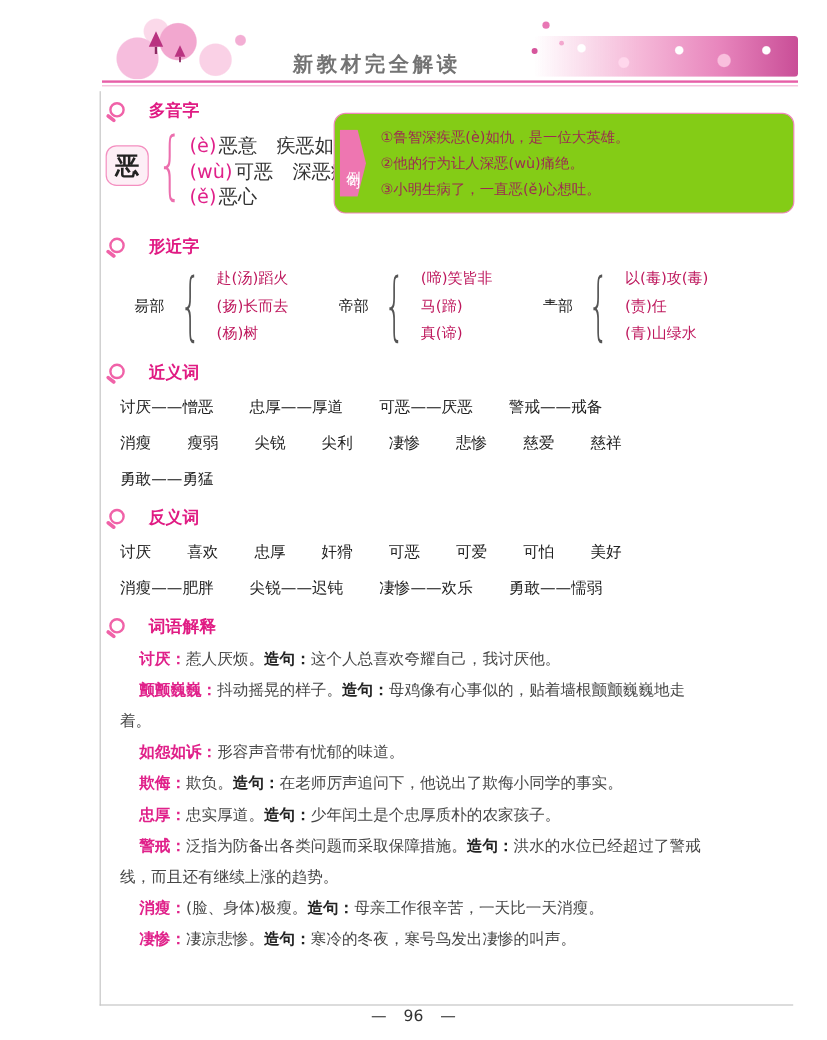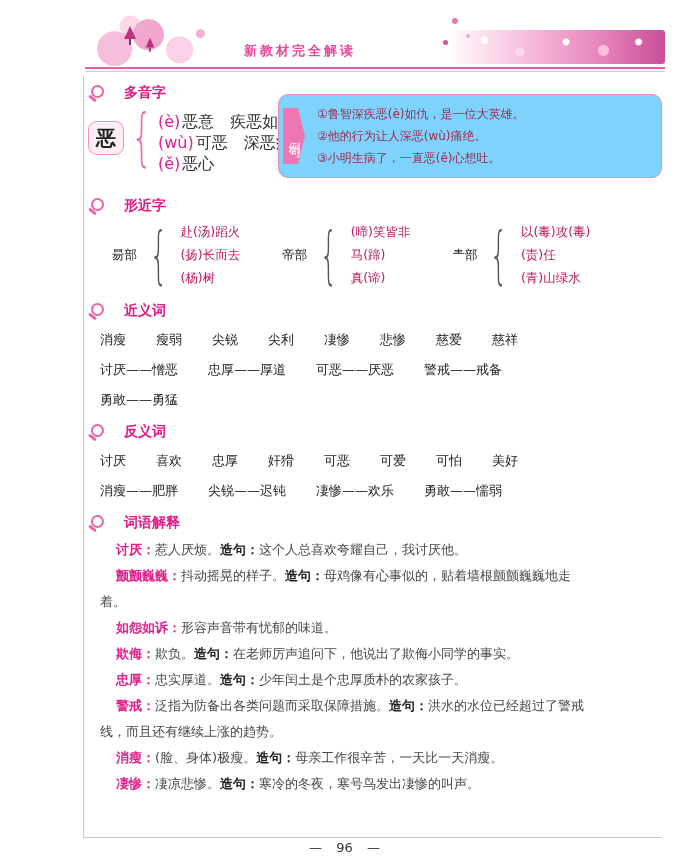--- a/index.html
+++ b/index.html
@@ -29,22 +29,22 @@
       radial-gradient(circle at 34% 65%, #ffd7ec 0 4px, rgba(0,0,0,0) 5px),
       radial-gradient(circle at 55% 35%, #ffffff 0 3px, rgba(0,0,0,0) 4px),
       radial-gradient(circle at 72% 60%, #f9bfdd 0 5px, rgba(0,0,0,0) 6px),
       radial-gradient(circle at 88% 35%, #ffffff 0 3px, rgba(0,0,0,0) 4px),
       linear-gradient(90deg, rgba(250,215,233,0) 0%, #f5b8d8 40%, #e886bd 70%, #c94e97 100%);
   }
   .deco-dot { position:absolute; border-radius:50%; background:#e877b4; }
   .d1 { left:452px; top:18px; width:6px; height:6px; }
   .d2 { left:466px; top:34px; width:4px; height:4px; background:#f3a7ce; }
   .d3 { left:443px; top:40px; width:5px; height:5px; background:#d6559c; }
-  .header-title { position:absolute; left:244px; top:42px; font-size:13px; font-weight:bold;
-    color:#ec4899; letter-spacing:3px; white-space:nowrap; }
+  .header-title { position:absolute; left:244px; top:42px; font-size:17px; font-weight:bold;
+    color:#737373; letter-spacing:3px; white-space:nowrap; }
   .rule1 { position:absolute; left:85px; right:24px; top:67px; height:2px; background:#e75fa8; }
   .rule2 { position:absolute; left:85px; right:24px; top:71px; height:1px; background:#f3b9d8; }
   
   .frame { position:absolute; left:83px; top:76px; width:578px; height:762px;
     border-left:1px solid #c6c6c6; border-bottom:1px solid #c6c6c6; }
   
   .content { position:absolute; left:88px; top:82px; width:576px; }
   .sec-head { display:flex; align-items:center; gap:20px; margin:2px 0 5px;
     color:#e01b83; font-weight:bold; font-size:14px; }
   .mag { display:inline-block; width:16px; height:16px; position:relative; }
@@ -57,21 +57,21 @@
   .char-box { position:absolute; left:0; top:14px; width:36px; height:34px;
     border:1.5px solid #f48fc0; border-radius:9px; background:#fdeff6;
     display:flex; align-items:center; justify-content:center;
     font-size:20px; font-weight:bold; color:#222; }
   .brace-big { position:absolute; left:34px; top:-6px; font-size:62px; font-weight:100;
     color:#ec6fae; line-height:72px; transform:scaleX(.55); }
   .readings { position:absolute; left:70px; top:5px; display:flex; flex-direction:column;
     gap:0; font-size:16px; color:#333; }
   .py { color:#e0218a; margin-right:2px; }
   .liju-box { position:absolute; left:190px; top:-13px; width:384px; height:84px;
-    background:#7dd3fc; border:1.5px solid #ef87bb; border-radius:10px; }
+    background:#84cc16; border:1.5px solid #ef87bb; border-radius:10px; }
   .liju-tab { position:absolute; left:4px; top:13px; width:22px; height:56px; background:#ee76b1;
     color:#fff; font-size:12px; writing-mode:vertical-rl; text-orientation:upright;
     display:flex; align-items:center; justify-content:center; letter-spacing:3px;
     clip-path:polygon(0 0, 68% 0, 100% 50%, 68% 100%, 0 100%); }
   .liju-lines { margin-left:36px; padding:8px 6px 0 2px; font-size:12px; color:#9c2b52; line-height:22px; }
   
   .xj-row { display:flex; align-items:center; gap:42px; padding-left:24px; margin:4px 0 12px; }
   .xj-group { display:flex; align-items:center; gap:2px; }
   .xj-label { font-size:12.5px; color:#222; white-space:nowrap; }
   .xj-brace { font-size:62px; font-weight:100; color:#555; line-height:70px;
@@ -173,34 +173,34 @@
         </div>
     </section>
 
     <section>
       <div class="sec-head">
         <span class="mag"></span>
         <span>近义词</span>
       </div>
       <div class="rows">
           <div class="pair-row">
+            <span class="word">讨厌——憎恶</span>
+            <span class="word">忠厚——厚道</span>
+            <span class="word">可恶——厌恶</span>
+            <span class="word">警戒——戒备</span>
+          </div>
+          <div class="pair-row">
             <span class="word">消瘦</span>
             <span class="word">瘦弱</span>
             <span class="word">尖锐</span>
             <span class="word">尖利</span>
             <span class="word">凄惨</span>
             <span class="word">悲惨</span>
             <span class="word">慈爱</span>
             <span class="word">慈祥</span>
-          </div>
-          <div class="pair-row">
-            <span class="word">讨厌——憎恶</span>
-            <span class="word">忠厚——厚道</span>
-            <span class="word">可恶——厌恶</span>
-            <span class="word">警戒——戒备</span>
           </div>
           <div class="pair-row">
             <span class="word">勇敢——勇猛</span>
           </div>
         </div>
     </section>
 
     <section>
       <div class="sec-head">
         <span class="mag"></span>

